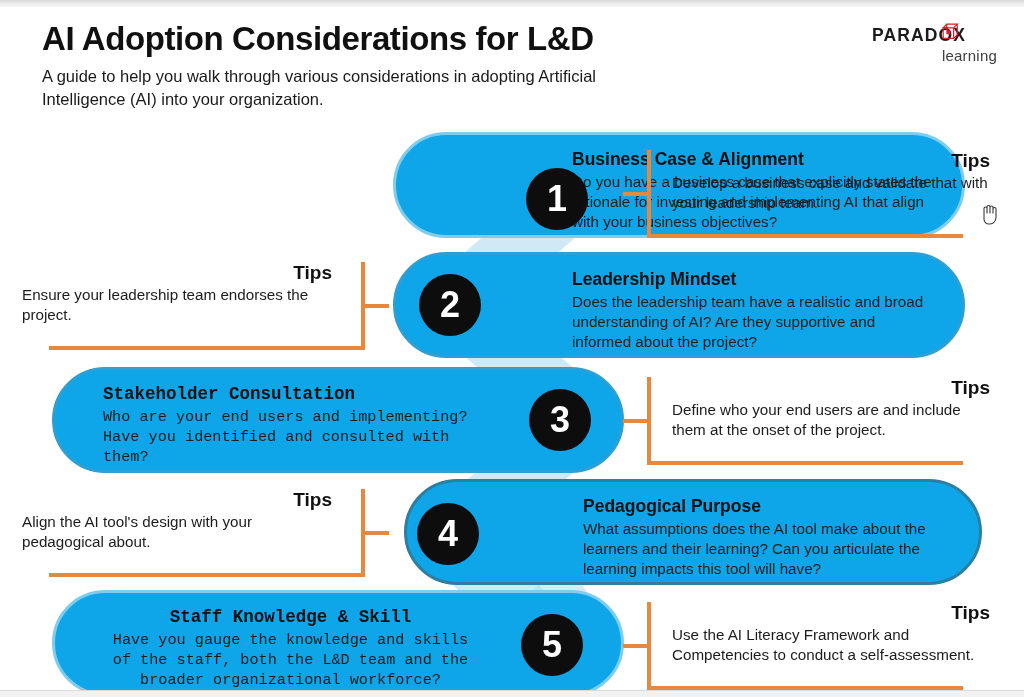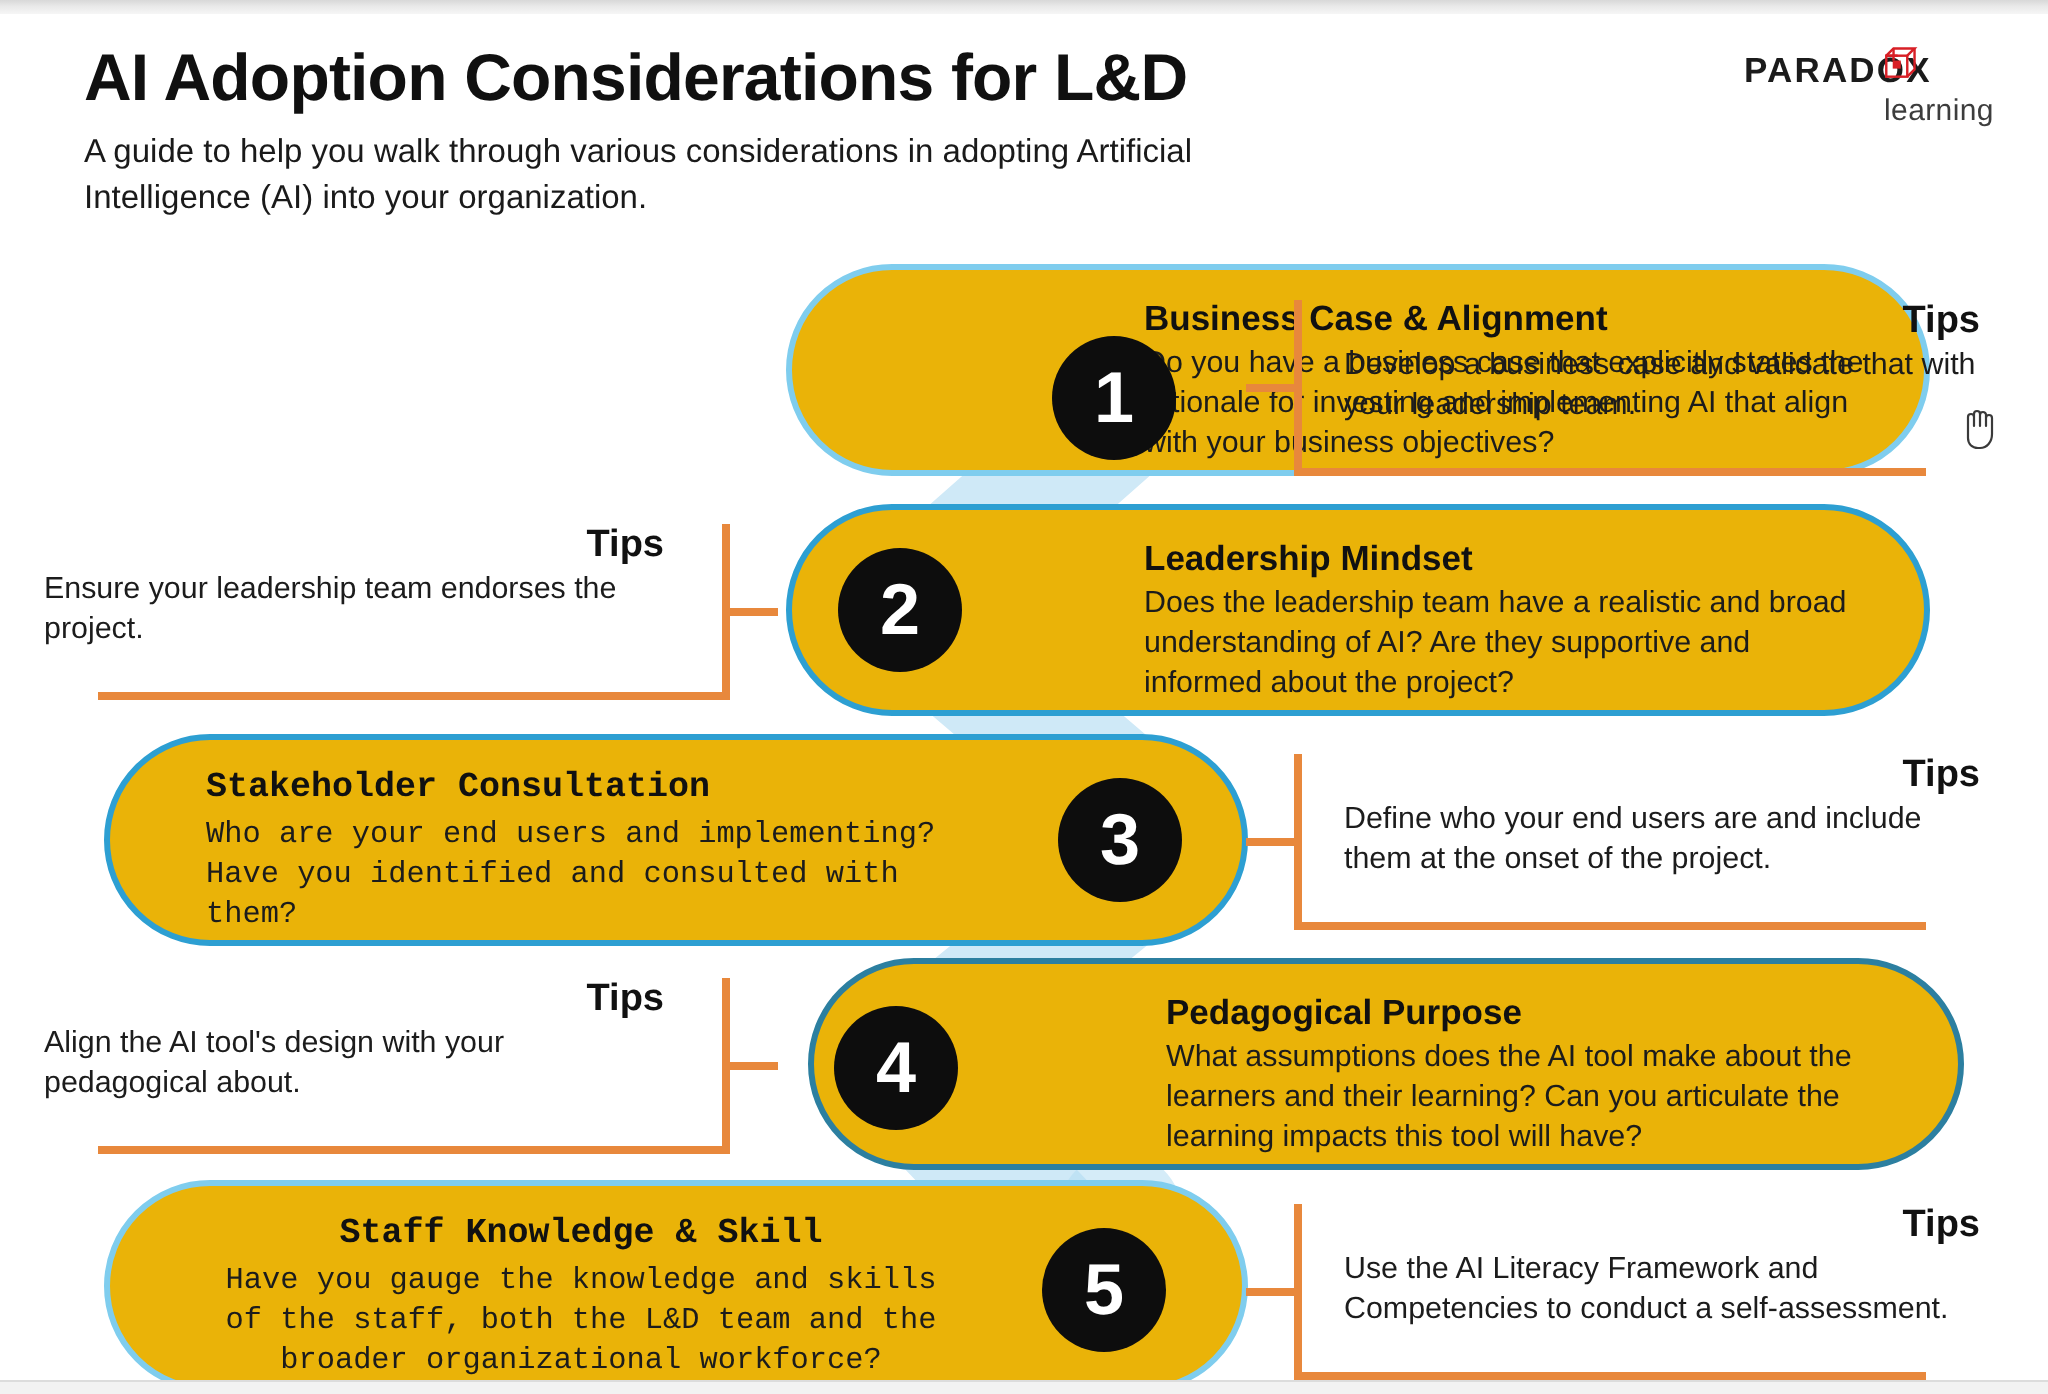--- a/index.html
+++ b/index.html
@@ -105,21 +105,21 @@
   .row-2 { top: 245px; }
   .row-3 { top: 360px; }
   .row-4 { top: 472px; }
   .row-5 { top: 583px; }
 
   
   .card {
     position: absolute;
     box-sizing: border-box;
     height: 106px;
-    background: #eab308;
+    background: #0ea5e9;
     border-radius: 53px;
     border: 3px solid #7fcdee;
     z-index: 10;
   }
   .card-right { left: 393px; width: 572px; }
   .card-left  { left: 52px;  width: 572px; font-family: Liberation Mono, monospace; }
 
   .card-inner { position: absolute; top: 14px; }
   .card-right .card-inner { left: 176px; right: 26px; }
   .card-left  .card-inner { left: 52px;  right: 150px; }

